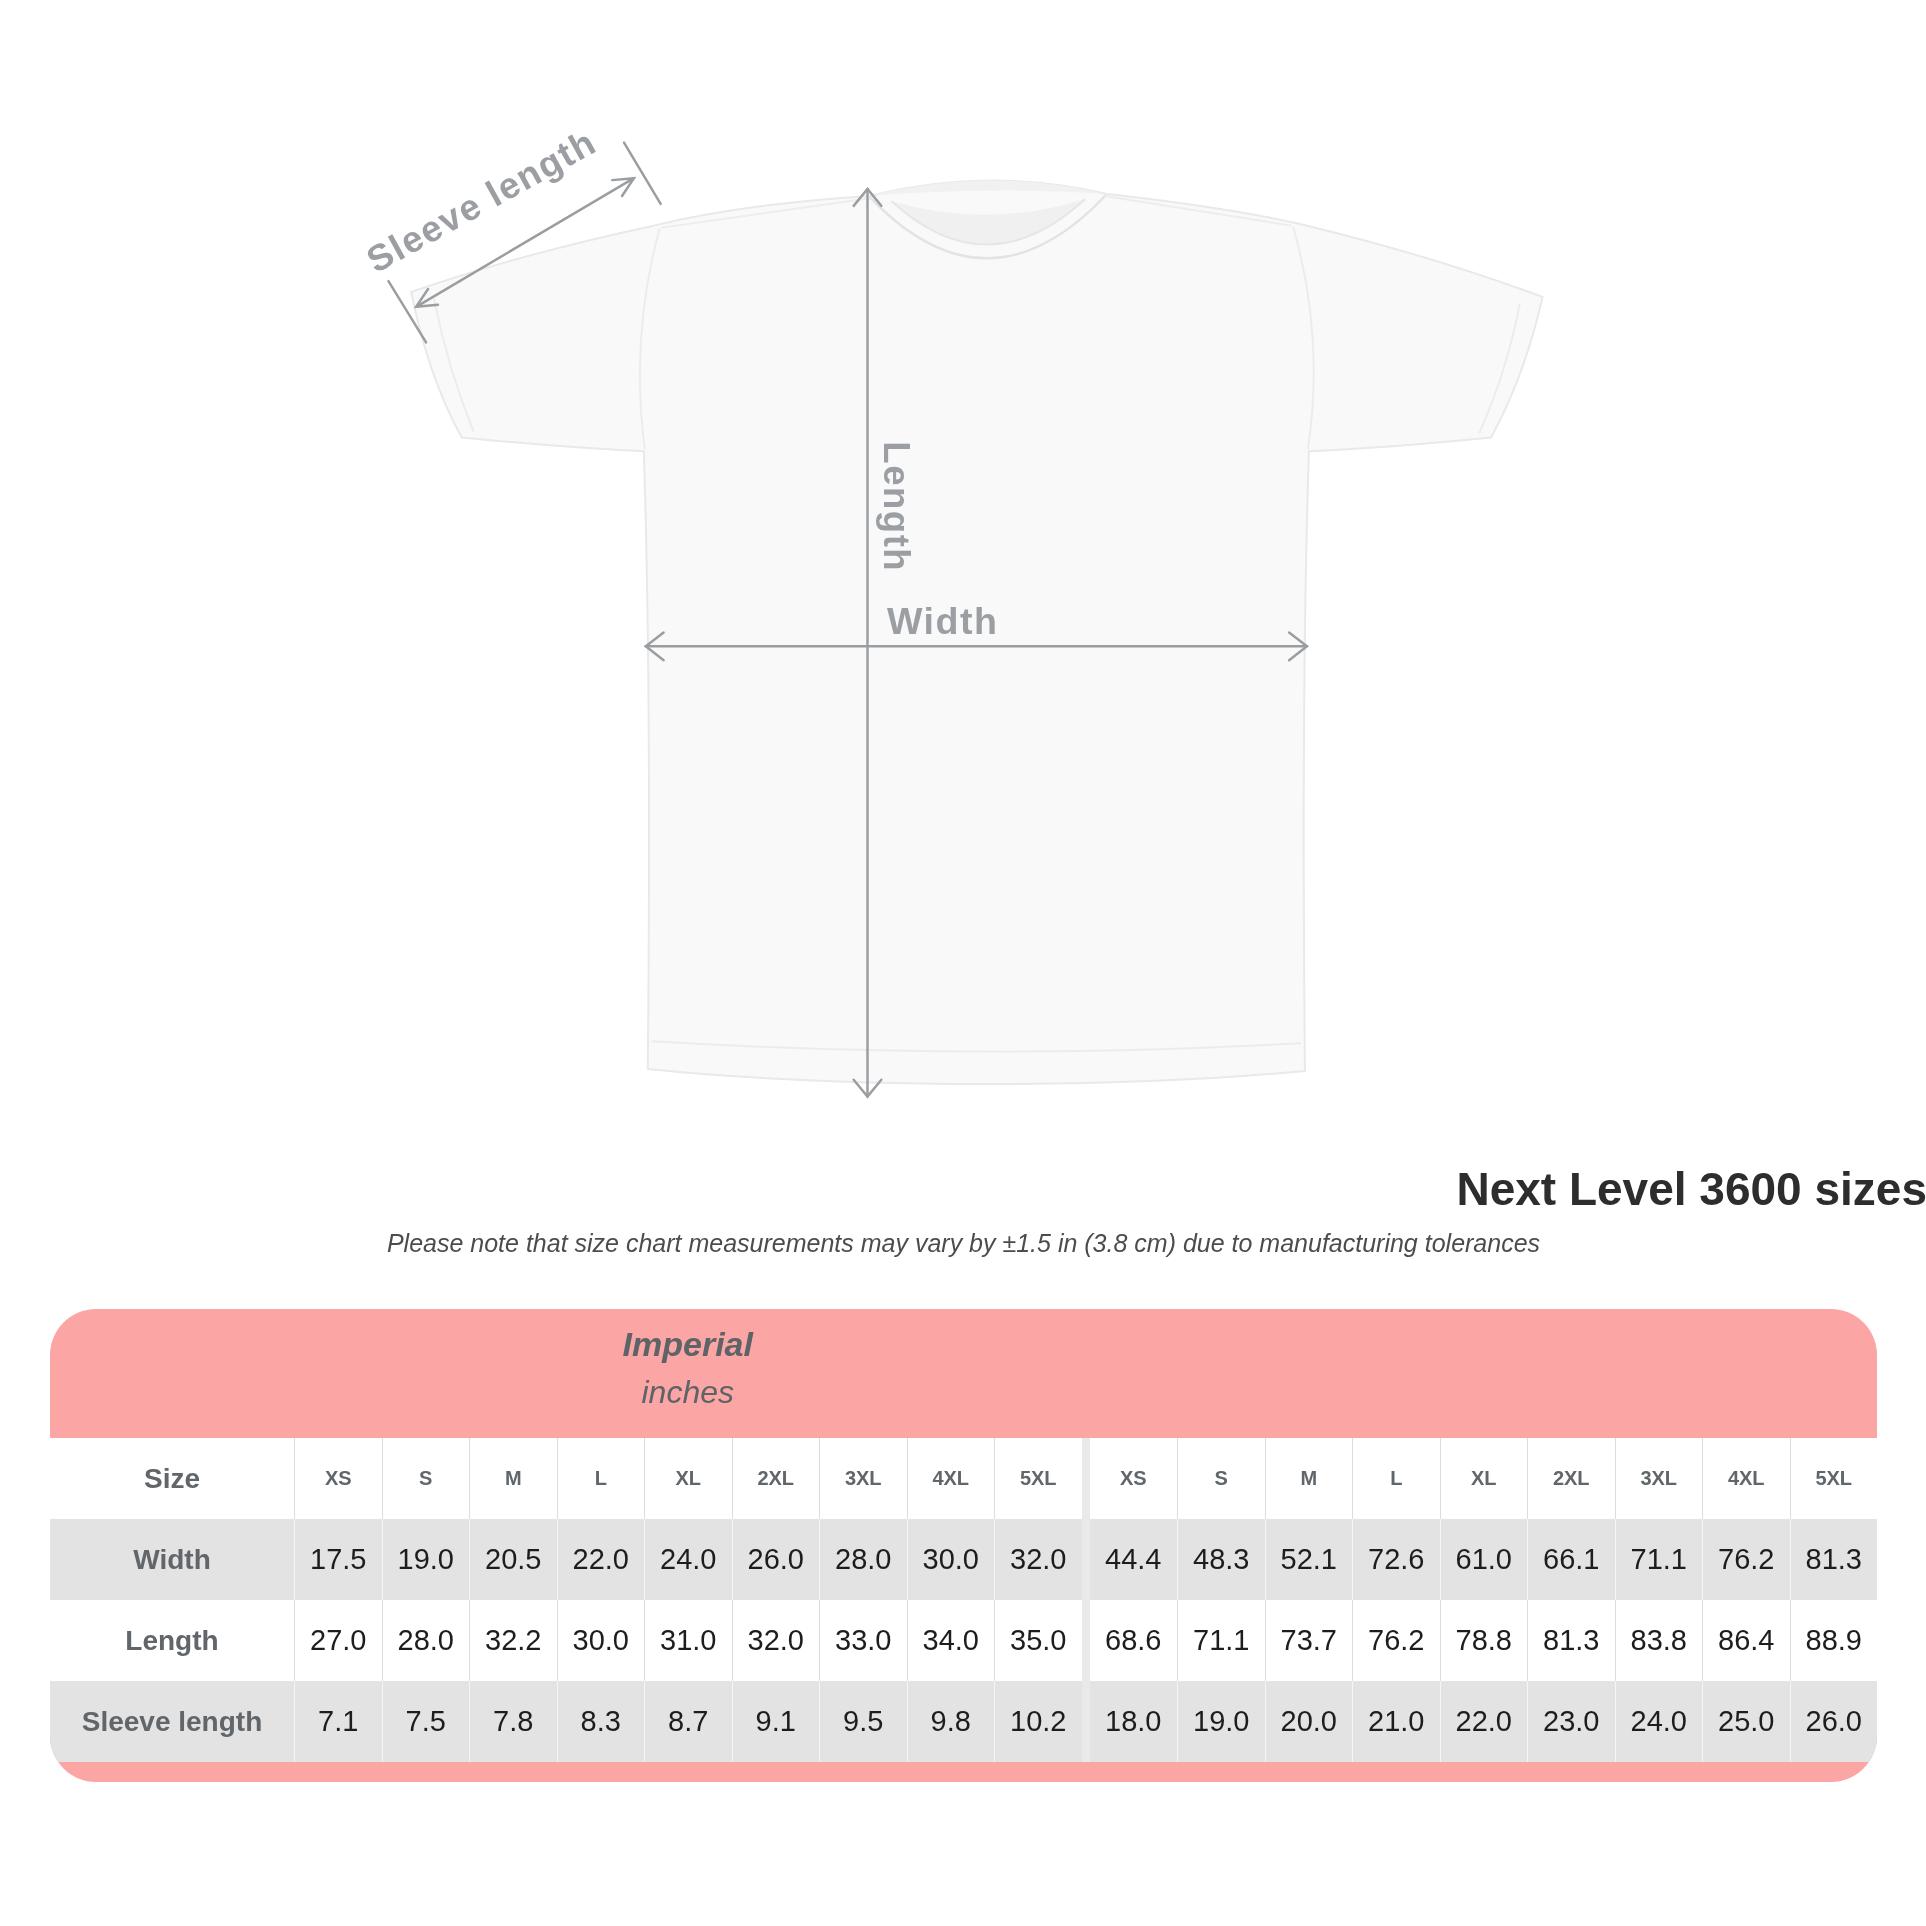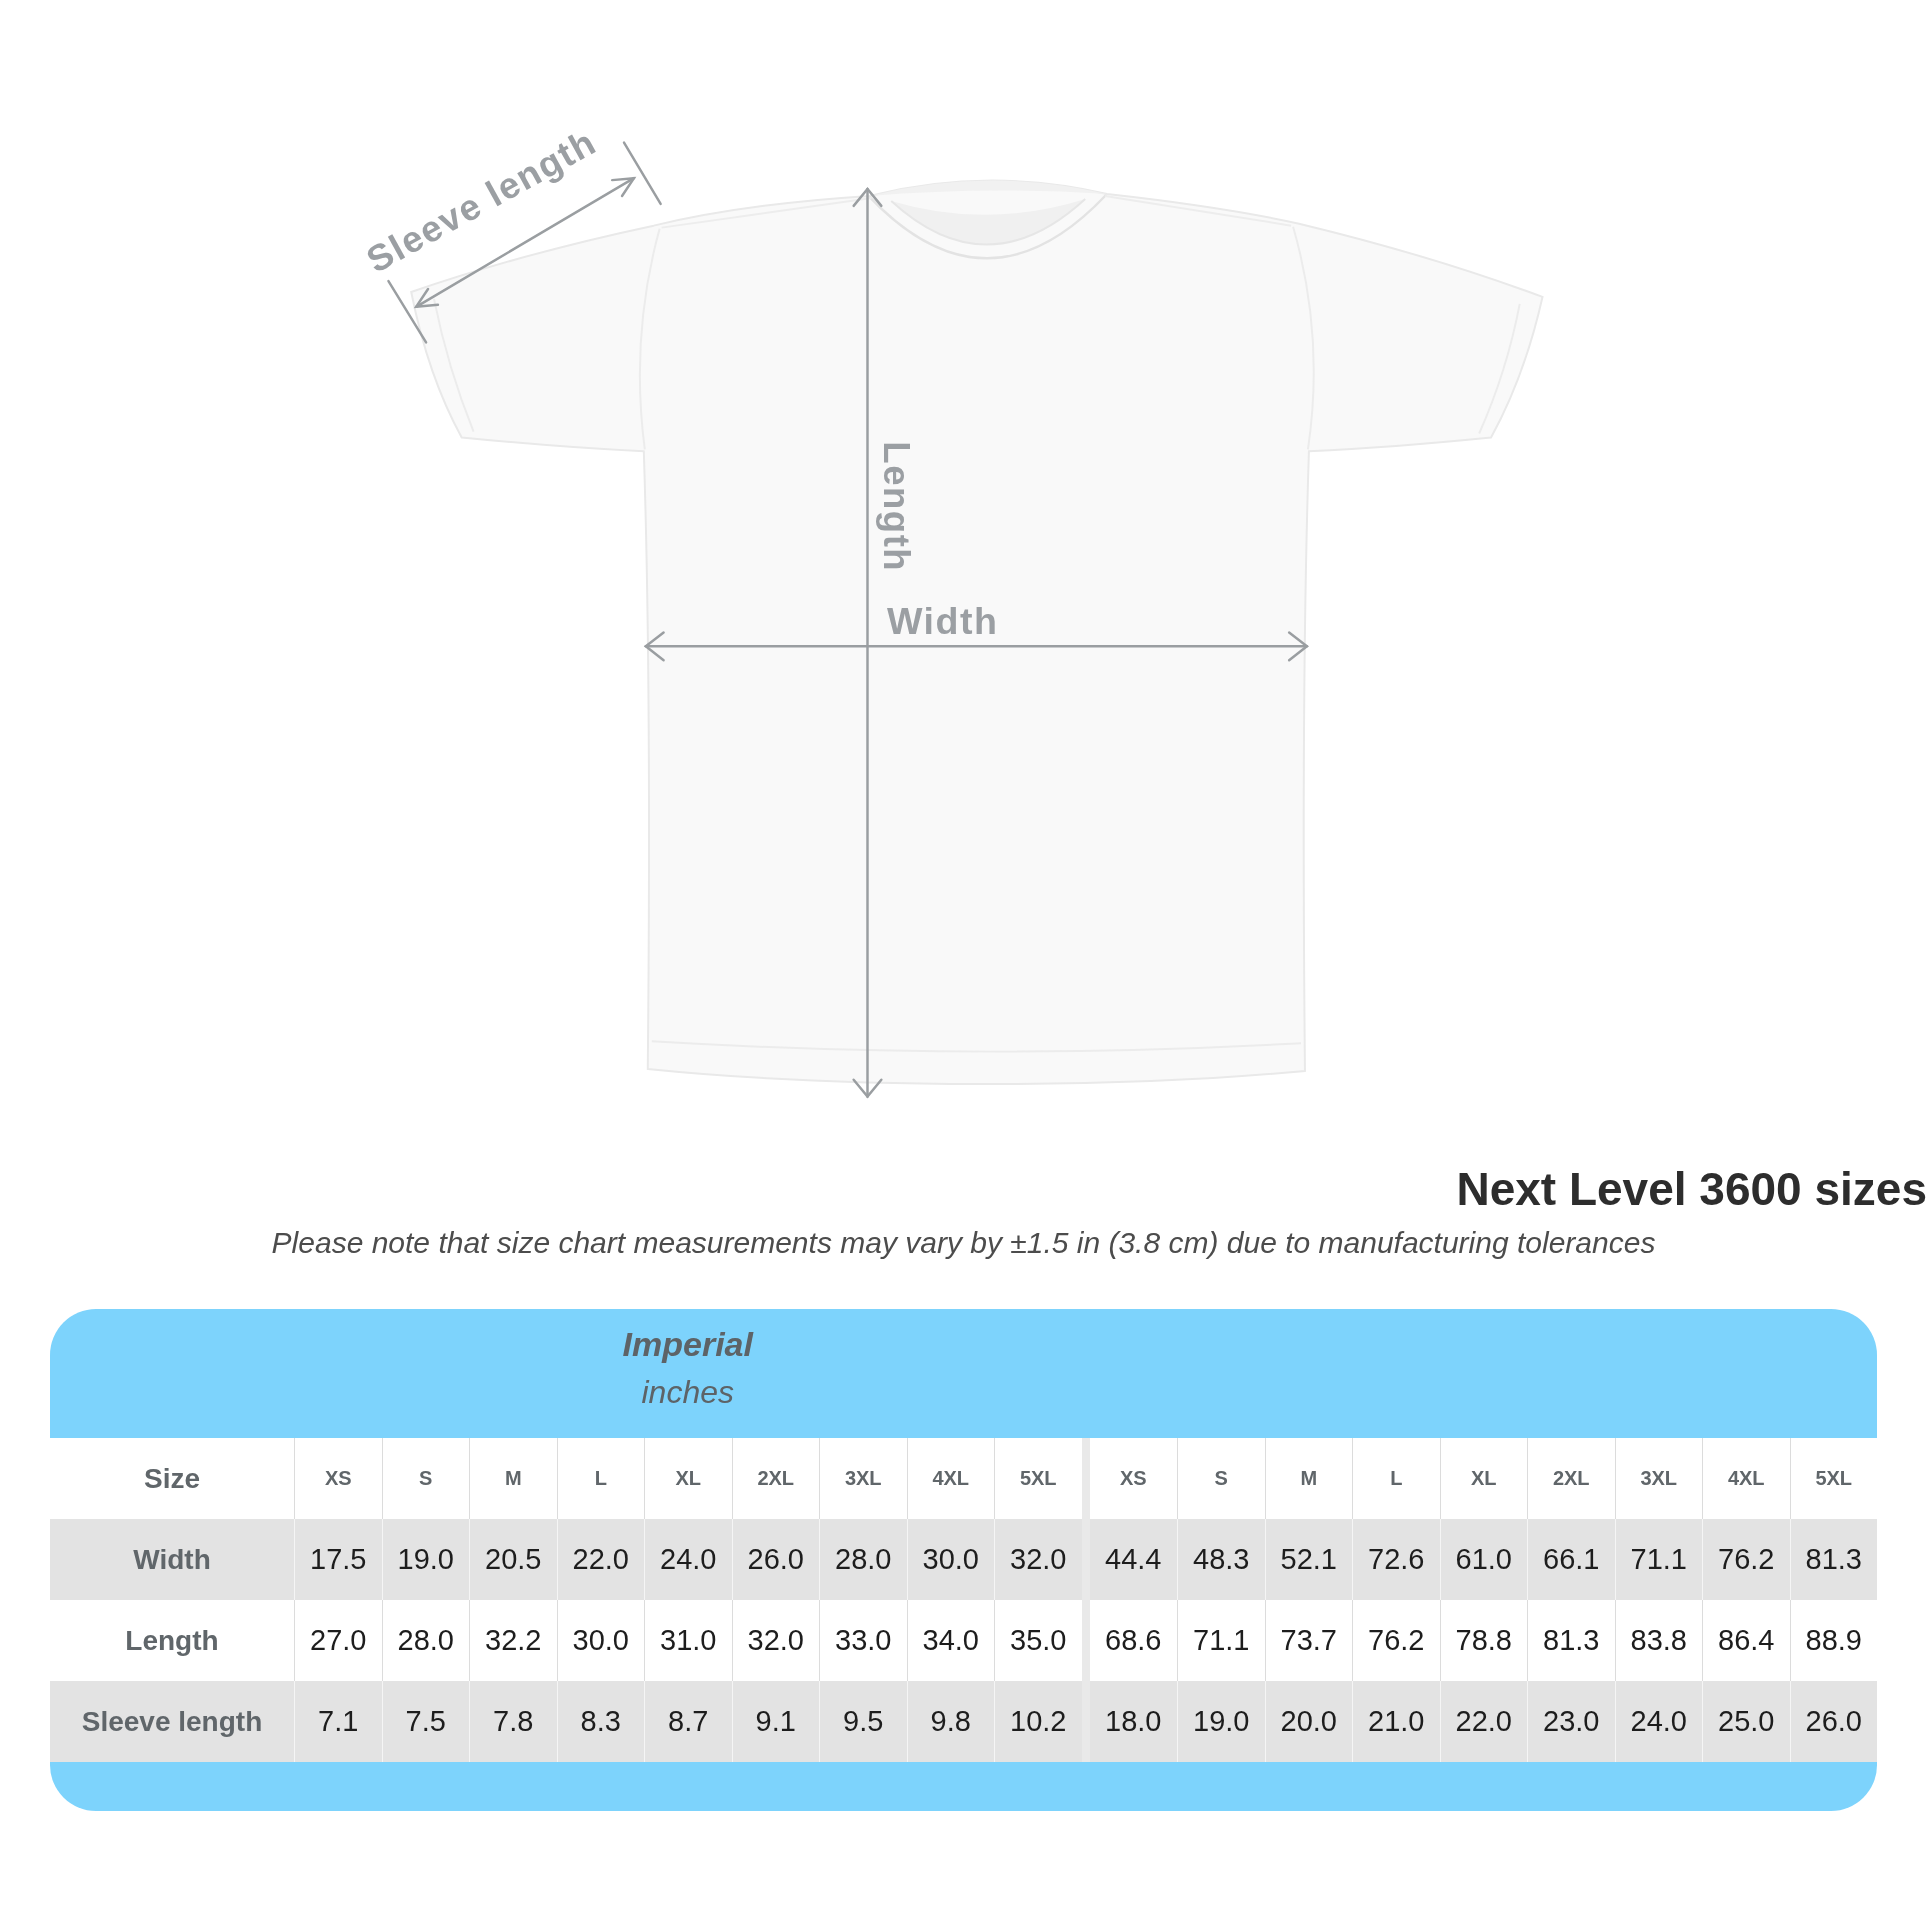--- a/index.html
+++ b/index.html
@@ -5,24 +5,24 @@
   html,body{margin:0;padding:0;background:#ffffff;}
   body{font-family:"Liberation Sans",sans-serif;-webkit-font-smoothing:antialiased;}
   .stage{position:relative;width:1927px;height:1927px;background:#ffffff;overflow:hidden;}
 
   .shirt-svg{display:block;width:1927px;height:1158px;}
   .shirt-svg text{font-family:"Liberation Sans",sans-serif;}
 
   .title{margin:6px 0 0;text-align:right;font-size:46px;line-height:51px;
          font-weight:bold;color:#2d2d2d;}
   .subtitle{margin:12px 0 0;text-align:center;font-style:italic;
-            font-size:30px;line-height:32px;color:#4c4c4c;}
+            font-size:25px;line-height:32px;color:#4c4c4c;}
 
-  .size-table{margin:50px 50px 0;background:#7dd3fc;border-radius:46px;
-              overflow:hidden;padding-bottom:49px;}
+  .size-table{margin:50px 50px 0;background:#fca5a5;border-radius:46px;
+              overflow:hidden;padding-bottom:20px;}
 
   .group-row{display:grid;grid-template-columns:244px 1fr 8px 1fr;height:129px;}
   .group-cell{display:flex;flex-direction:column;align-items:center;
               justify-content:flex-start;padding-top:16px;}
   .group-name{font-size:34px;font-weight:bold;font-style:italic;color:#5d6367;}
   .group-unit{font-size:32px;font-style:italic;color:#5d6367;margin-top:10px;}
 
   .t-row{display:grid;grid-template-columns:244px repeat(9,1fr) 8px repeat(9,1fr);
          height:81px;}
   .t-row.white{background:#ffffff;}

